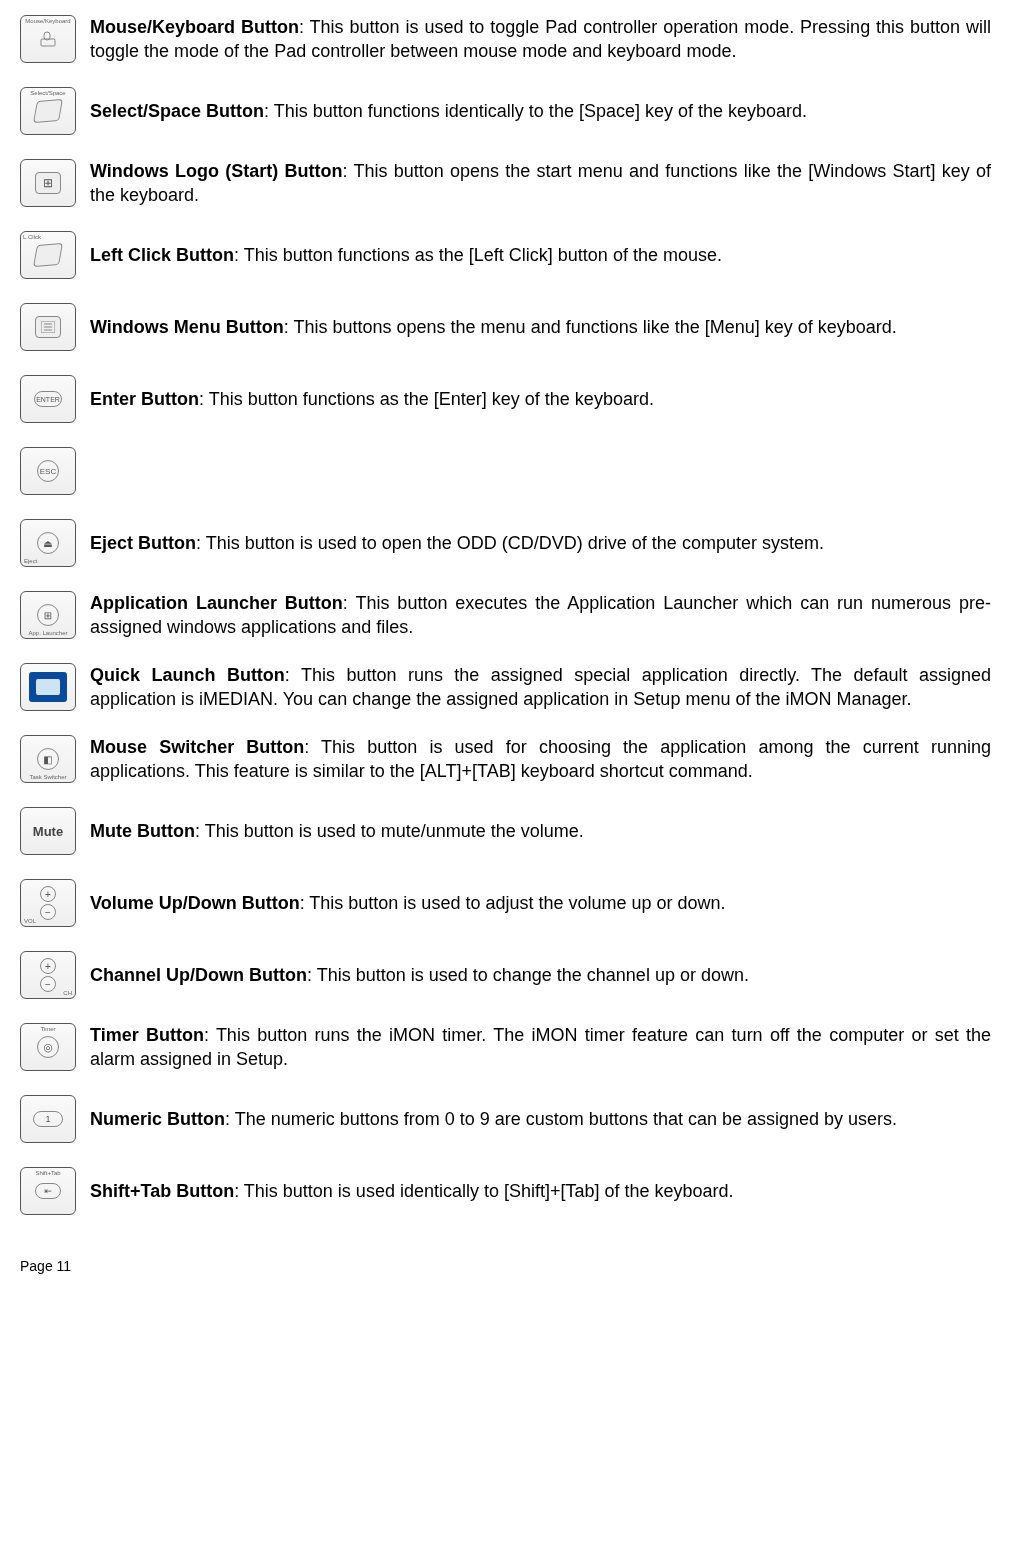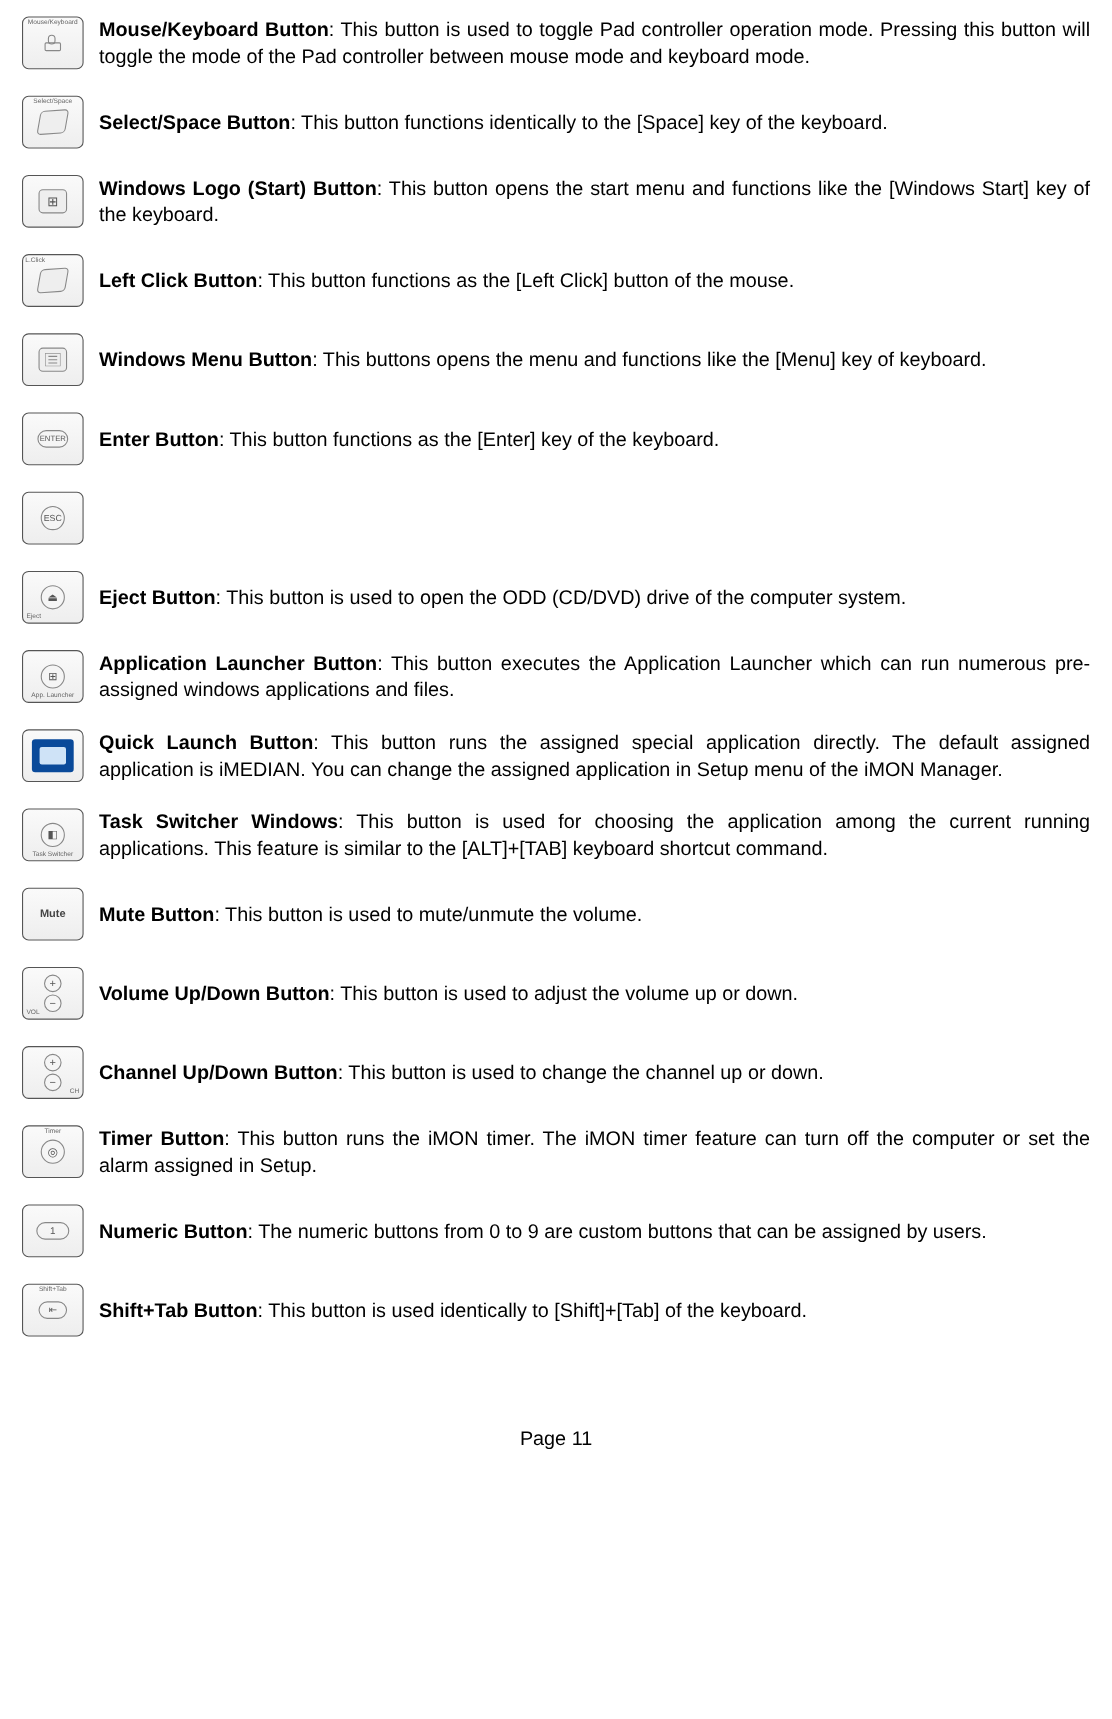--- a/index.html
+++ b/index.html
@@ -55,23 +55,22 @@
     }
     .icon-box svg { display: block; }
     .desc {
       flex: 1;
       text-align: justify;
       text-justify: inter-word;
       line-height: 1.35;
     }
     .desc b { font-weight: bold; }
     .footer {
-      text-align: center;
-      margin-top: 78px;
-      font-size: 18px;
+      margin-top: 38px;
+      font-size: 14px;
     }
     
     .pad-ring {
       width: 30px; height: 30px; border: 3px solid #bbb; border-radius: 50%;
       box-shadow: inset 0 0 0 2px #ddd;
     }
     .round-btn {
       width: 22px; height: 22px; border: 1px solid #888; border-radius: 50%;
       display: flex; align-items: center; justify-content: center;
       font-size: 8px; background: #f5f5f5;
@@ -89,21 +88,21 @@
       width: 38px; height: 30px; background:#0a4a9a; border-radius:3px;
       display:flex; align-items:center; justify-content:center;
     }
     .ql-inner {
       width: 24px; height: 16px; background:#cfe3f7; border-radius:2px;
     }
     .vol-stack, .ch-stack {
       display:flex; flex-direction:column; gap:2px;
     }
     .vol-stack .round-btn, .ch-stack .round-btn { width:16px; height:16px; font-size:10px; }
-    .mute-word { font-size:10px; font-weight:bold; color:#444; }
+    .mute-word { font-size:13px; font-weight:bold; color:#444; }
     .num-pill {
       width: 30px; height: 16px; border:1px solid #888; border-radius: 8px;
       display:flex; align-items:center; justify-content:center; font-size:9px;
     }
   </style>
 </head>
 <body>
 
 <div id="content">
     <div class="row">
@@ -186,21 +185,21 @@
       </div>
       <div class="desc"><b>Quick Launch Button</b><span>: This button runs the assigned special application directly. The default assigned application is iMEDIAN. You can change the assigned application in Setup menu of the iMON Manager.</span></div>
     </div>
     <div class="row">
       <div class="icon-box">
         <div class="round-btn">
           <span style="font-size:10px;">◧</span>
         </div>
         <span class="lbl-bot">Task Switcher</span>
       </div>
-      <div class="desc"><b>Task Switcher Windows</b><span>: This button is used for choosing the application among the current running applications. This feature is similar to the [ALT]+[TAB] keyboard shortcut command.</span></div>
+      <div class="desc"><b>Mouse Switcher Button</b><span>: This button is used for choosing the application among the current running applications. This feature is similar to the [ALT]+[TAB] keyboard shortcut command.</span></div>
     </div>
     <div class="row">
       <div class="icon-box">
         <span class="mute-word">Mute</span>
       </div>
       <div class="desc"><b>Mute Button</b><span>: This button is used to mute/unmute the volume.</span></div>
     </div>
     <div class="row">
       <div class="icon-box">
         <div class="vol-stack">

